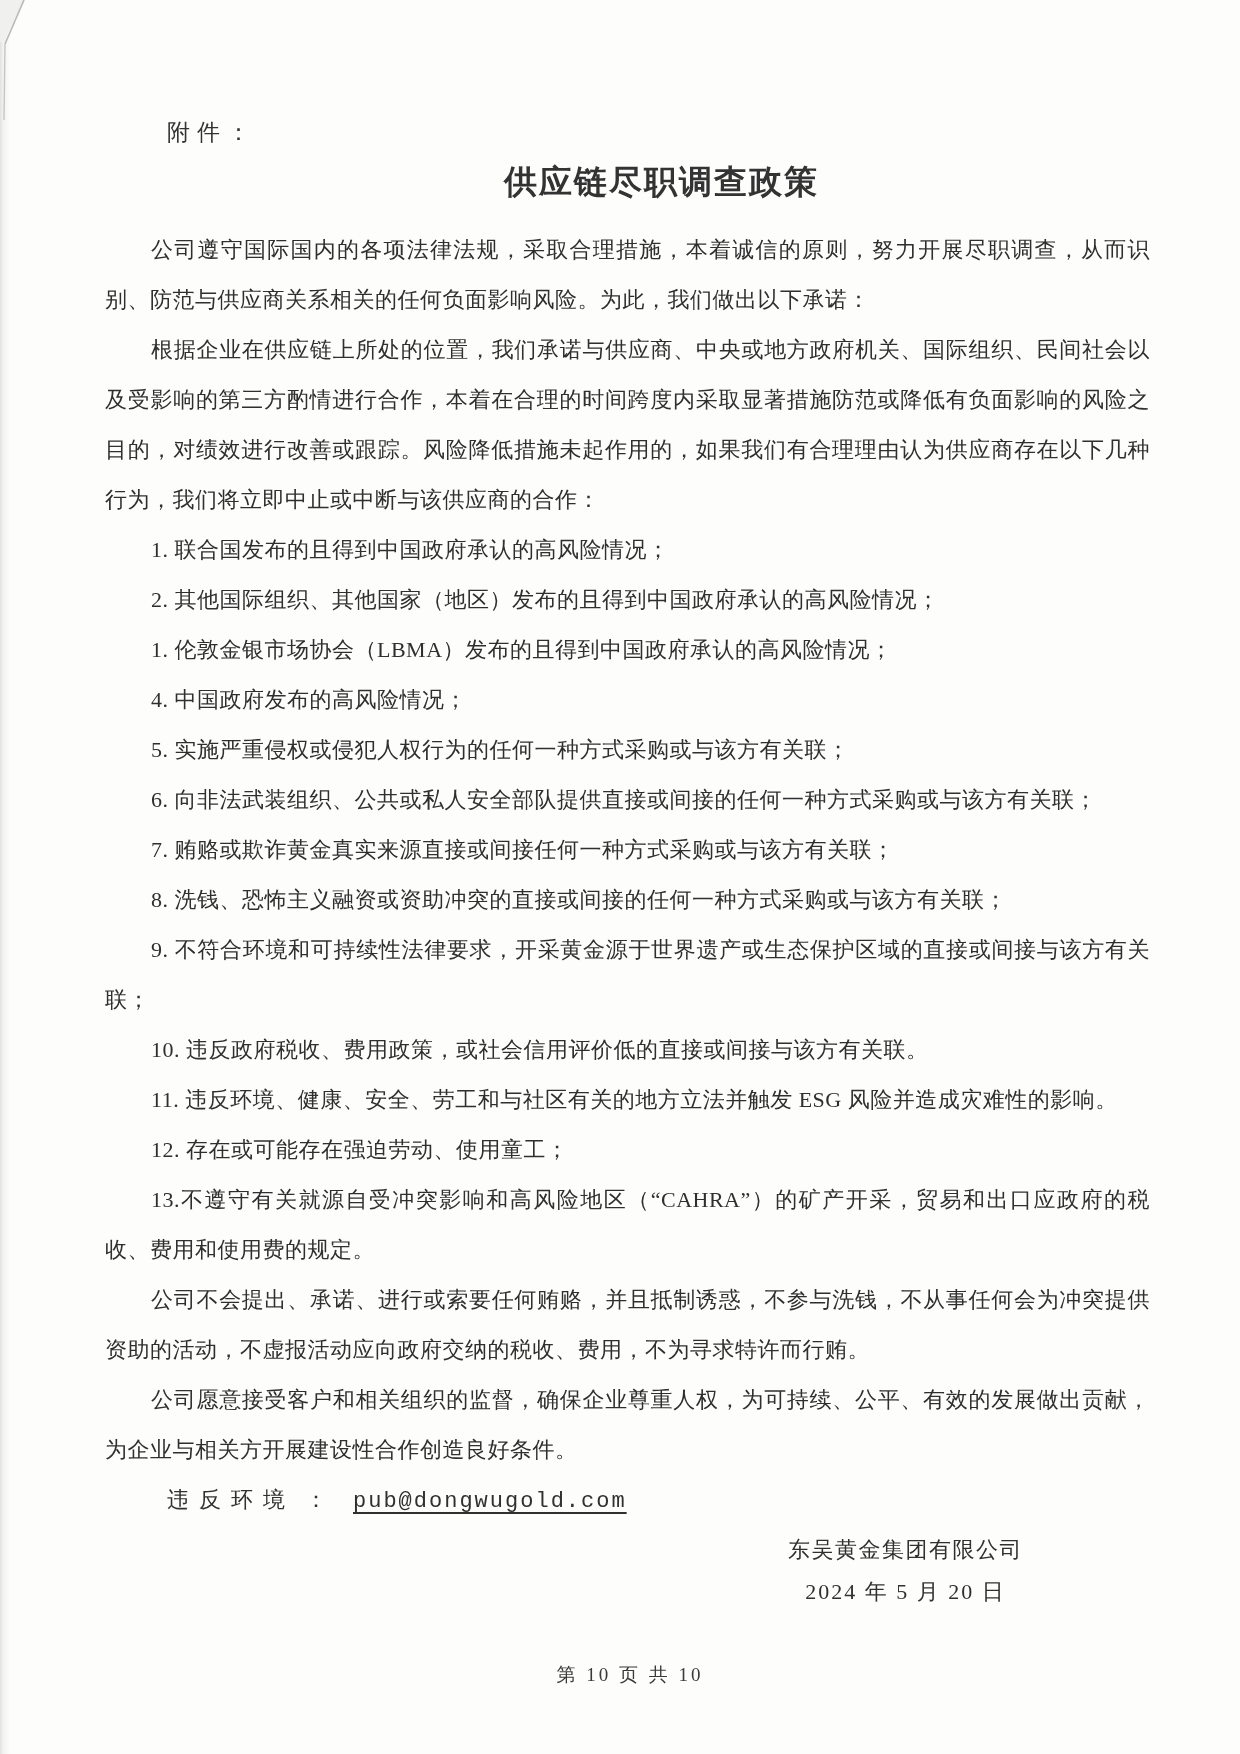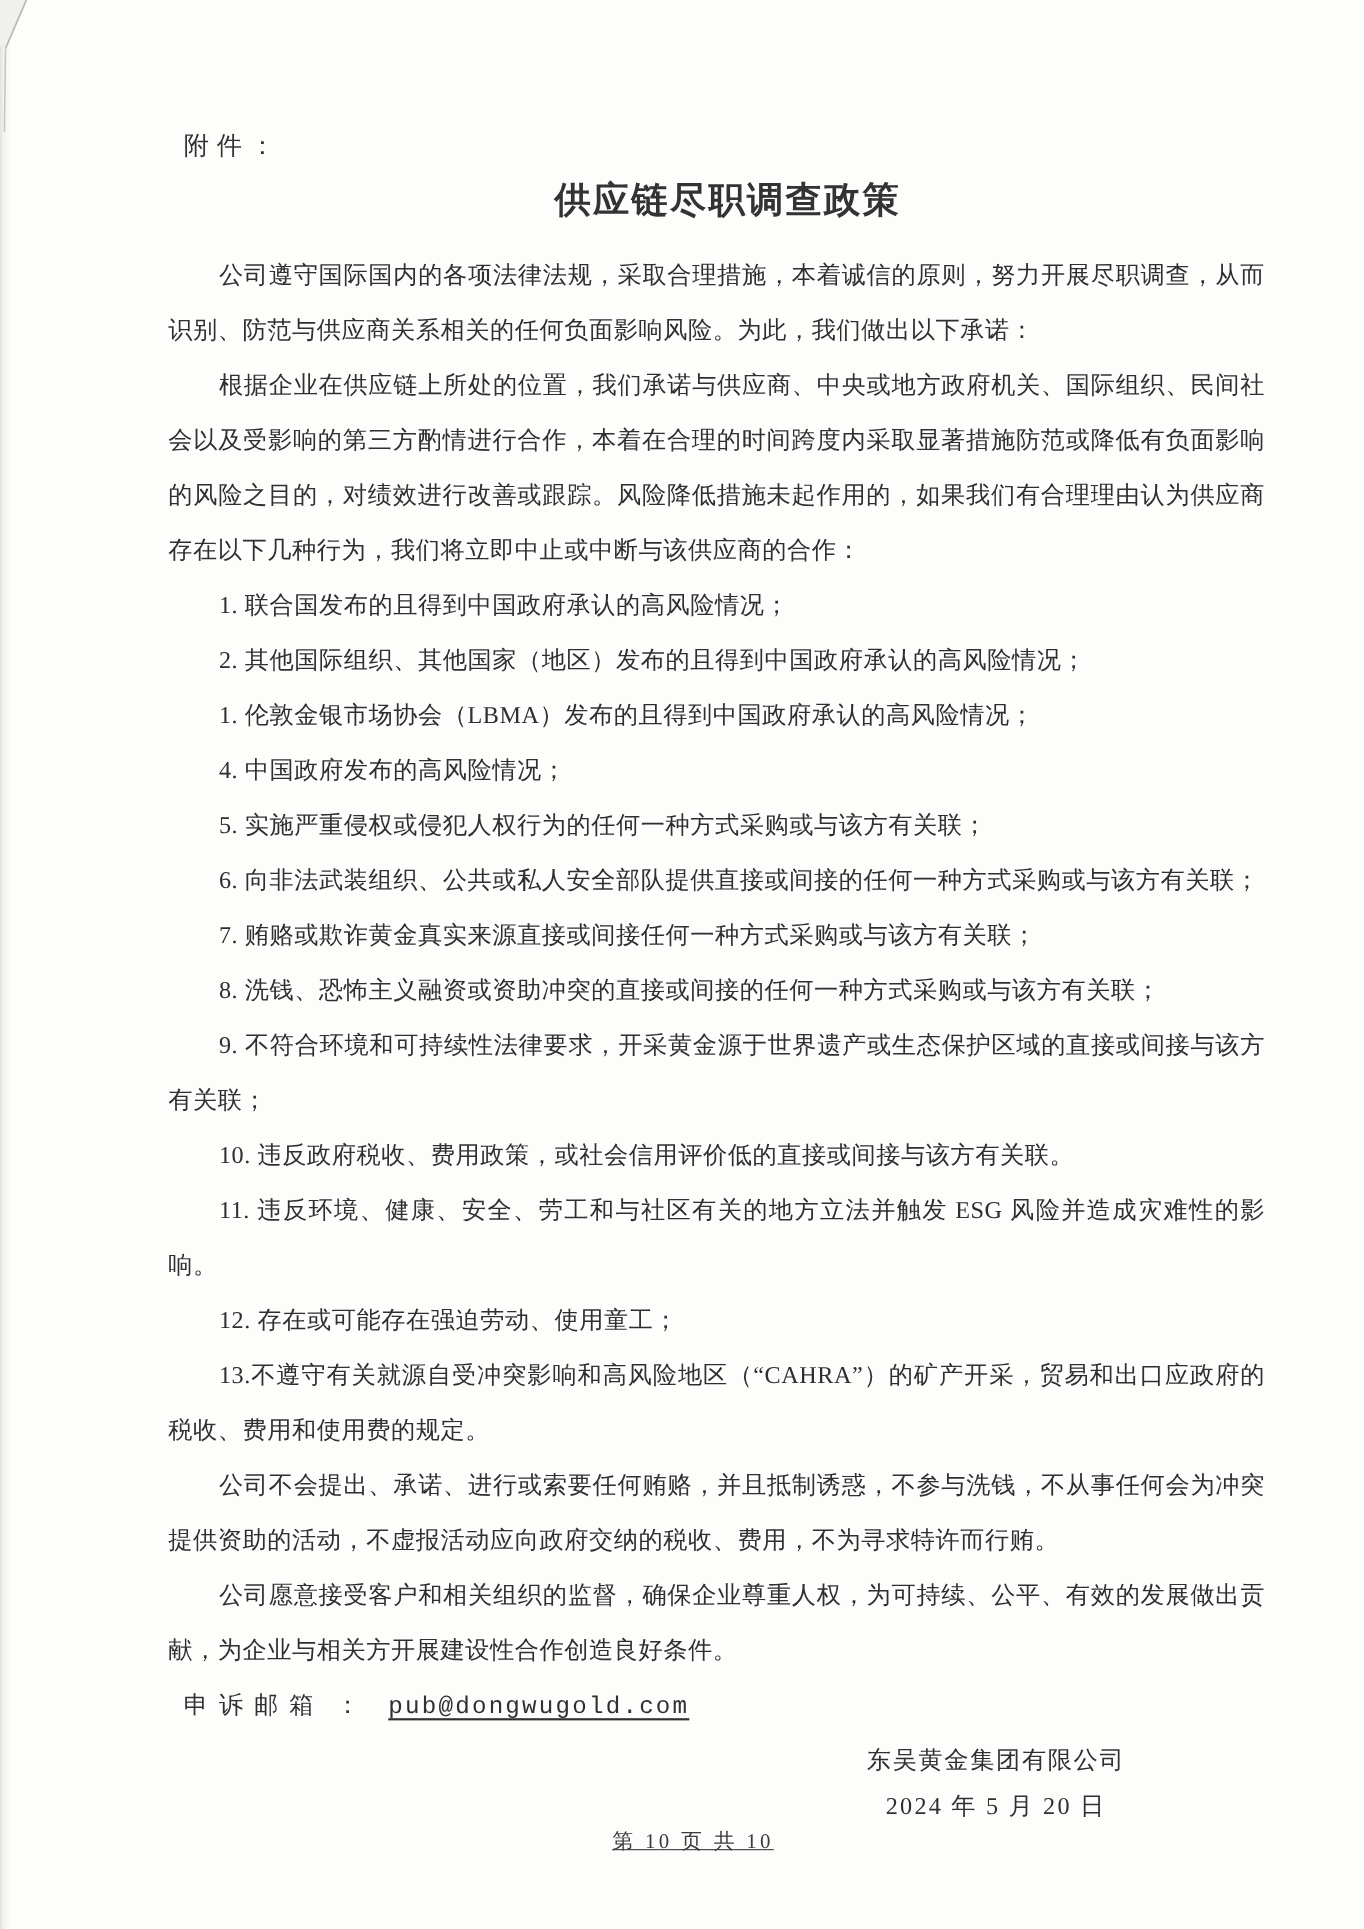--- a/index.html
+++ b/index.html
@@ -55,21 +55,21 @@
   .body-flow { margin-top: 20px; }
 
   .para {
     margin: 0;
     font-size: 22px;
     letter-spacing: 0.5px;
     line-height: 50px;
     text-align: justify;
     color: #2f2f2f;
   }
-  .para.indent { text-indent: 46px; margin-left: 48px; }
+  .para.indent { text-indent: 46px; }
 
   .email-line {
     margin: 0;
     font-size: 22px;
     line-height: 50px;
     white-space: nowrap;
   }
   .email-label { margin-left: 62px; letter-spacing: 10px; }
   .email-colon { margin: 0 26px 0 10px; }
   .email-value {
@@ -91,21 +91,20 @@
   .footer {
     position: absolute;
     left: 0; top: 1655px;
     width: 100%;
     padding-left: 20px;
     text-align: center;
     font-size: 19px;
     letter-spacing: 3px;
     line-height: 40px;
     color: #3a3a3a;
-    text-decoration: underline;
   }
 </style>
 </head>
 <body>
 
 <div class="page">
 
   <div class="scan-edge-left"></div>
   <svg class="scan-corner" width="60" height="120">
     <polygon points="24,0 4,42 0,42 0,0" fill="#f0f0ee"></polygon>
@@ -134,21 +133,21 @@
       <p class="para indent">9. 不符合环境和可持续性法律要求，开采黄金源于世界遗产或生态保护区域的直接或间接与该方有关联；</p>
       <p class="para indent">10. 违反政府税收、费用政策，或社会信用评价低的直接或间接与该方有关联。</p>
       <p class="para indent">11. 违反环境、健康、安全、劳工和与社区有关的地方立法并触发 ESG 风险并造成灾难性的影响。</p>
       <p class="para indent">12. 存在或可能存在强迫劳动、使用童工；</p>
       <p class="para indent">13.不遵守有关就源自受冲突影响和高风险地区（“CAHRA”）的矿产开采，贸易和出口应政府的税收、费用和使用费的规定。</p>
 
       <p class="para indent">公司不会提出、承诺、进行或索要任何贿赂，并且抵制诱惑，不参与洗钱，不从事任何会为冲突提供资助的活动，不虚报活动应向政府交纳的税收、费用，不为寻求特许而行贿。</p>
       <p class="para indent">公司愿意接受客户和相关组织的监督，确保企业尊重人权，为可持续、公平、有效的发展做出贡献，为企业与相关方开展建设性合作创造良好条件。</p>
 
       <p class="email-line">
-        <span class="email-label">申诉邮箱</span><span class="email-colon">：</span><span class="email-value">pub@dongwugold.com</span>
+        <span class="email-label">违反环境</span><span class="email-colon">：</span><span class="email-value">pub@dongwugold.com</span>
       </p>
 
       <div class="signature">
         <p class="sig-company">东吴黄金集团有限公司</p>
         <p class="sig-date">2024 年 5 月 20 日</p>
       </div>
     </div>
 
   </div>
 

